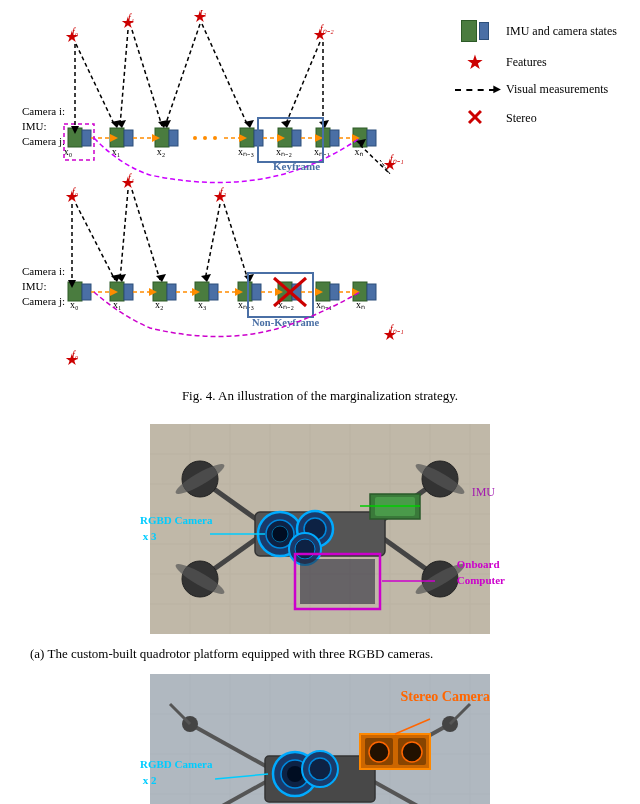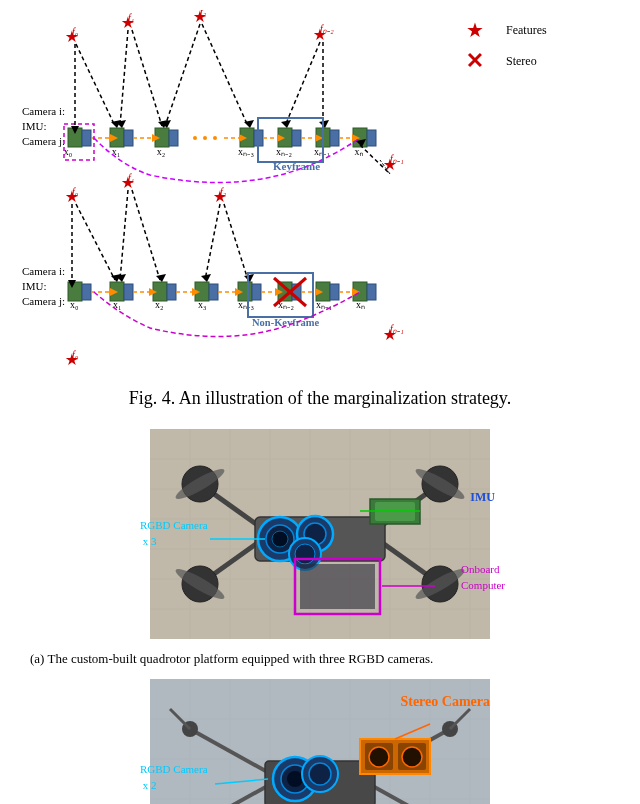--- a/index.html
+++ b/index.html
@@ -54,21 +54,21 @@
     .legend-icon {
       width: 50px;
       display: flex;
       align-items: center;
       justify-content: center;
       margin-right: 6px;
       flex-shrink: 0;
     }
 
     .fig-caption {
-      font-size: 18px;
+      font-size: 13px;
       text-align: center;
       margin-bottom: 12px;
       color: #000;
     }
 
     
     .photo-section {
       width: 100%;
       margin-bottom: 10px;
     }
@@ -147,31 +147,31 @@
       color: #cc0000;
       font-size: 22px;
       font-weight: bold;
       line-height: 1;
     }
 
     
     .ann-cyan {
       color: #00ccff;
       font-size: 11.5px;
+      font-weight: bold;
+    }
+    .ann-green {
+      color: #a21caf;
+      font-size: 11.5px;
       font-weight: normal;
-    }
-    .ann-green {
-      color: #1d4ed8;
-      font-size: 11.5px;
-      font-weight: bold;
     }
     .ann-magenta {
       color: #cc00cc;
       font-size: 11.5px;
-      font-weight: normal;
+      font-weight: bold;
     }
     .ann-orange {
       color: #ff6600;
       font-size: 11.5px;
       font-weight: bold;
     }
   </style>
 </head>
 <body>
 
@@ -364,29 +364,44 @@
 
           <rect x="228" y="263" width="65" height="44" fill="none" stroke="#4a6fa5" stroke-width="2"></rect>
           <text x="232" y="316" font-size="10.5" font-family="Times New Roman" fill="#4a6fa5" font-weight="bold">Non-Keyframe</text>
 
           <path d="M74,282 Q100,305 130,318 Q200,335 260,318 Q300,305 340,282" fill="none" stroke="#cc00cc" stroke-width="1.5" stroke-dasharray="5,3"></path>
         </svg>
       </div>
 
       <div class="legend-area">
 
+        <div class="legend-item">
+          <div class="legend-icon">
+            <div class="imu-cam-icon">
+              <div class="green-rect"></div>
+              <div class="blue-rect"></div>
+            </div>
+          </div>
+          <span>IMU and camera states</span>
+        </div>
 
         <div class="legend-item">
           <div class="legend-icon">
             <span class="star-red">★</span>
           </div>
           <span>Features</span>
         </div>
 
 
+        <div class="legend-item">
+          <div class="legend-icon">
+            <div class="black-dash-line"></div>
+          </div>
+          <span>Visual measurements</span>
+        </div>
 
 
         <div class="legend-item">
           <div class="legend-icon">
             <span class="red-x">✕</span>
           </div>
           <span>Stereo</span>
         </div>
       </div>
     </div>

